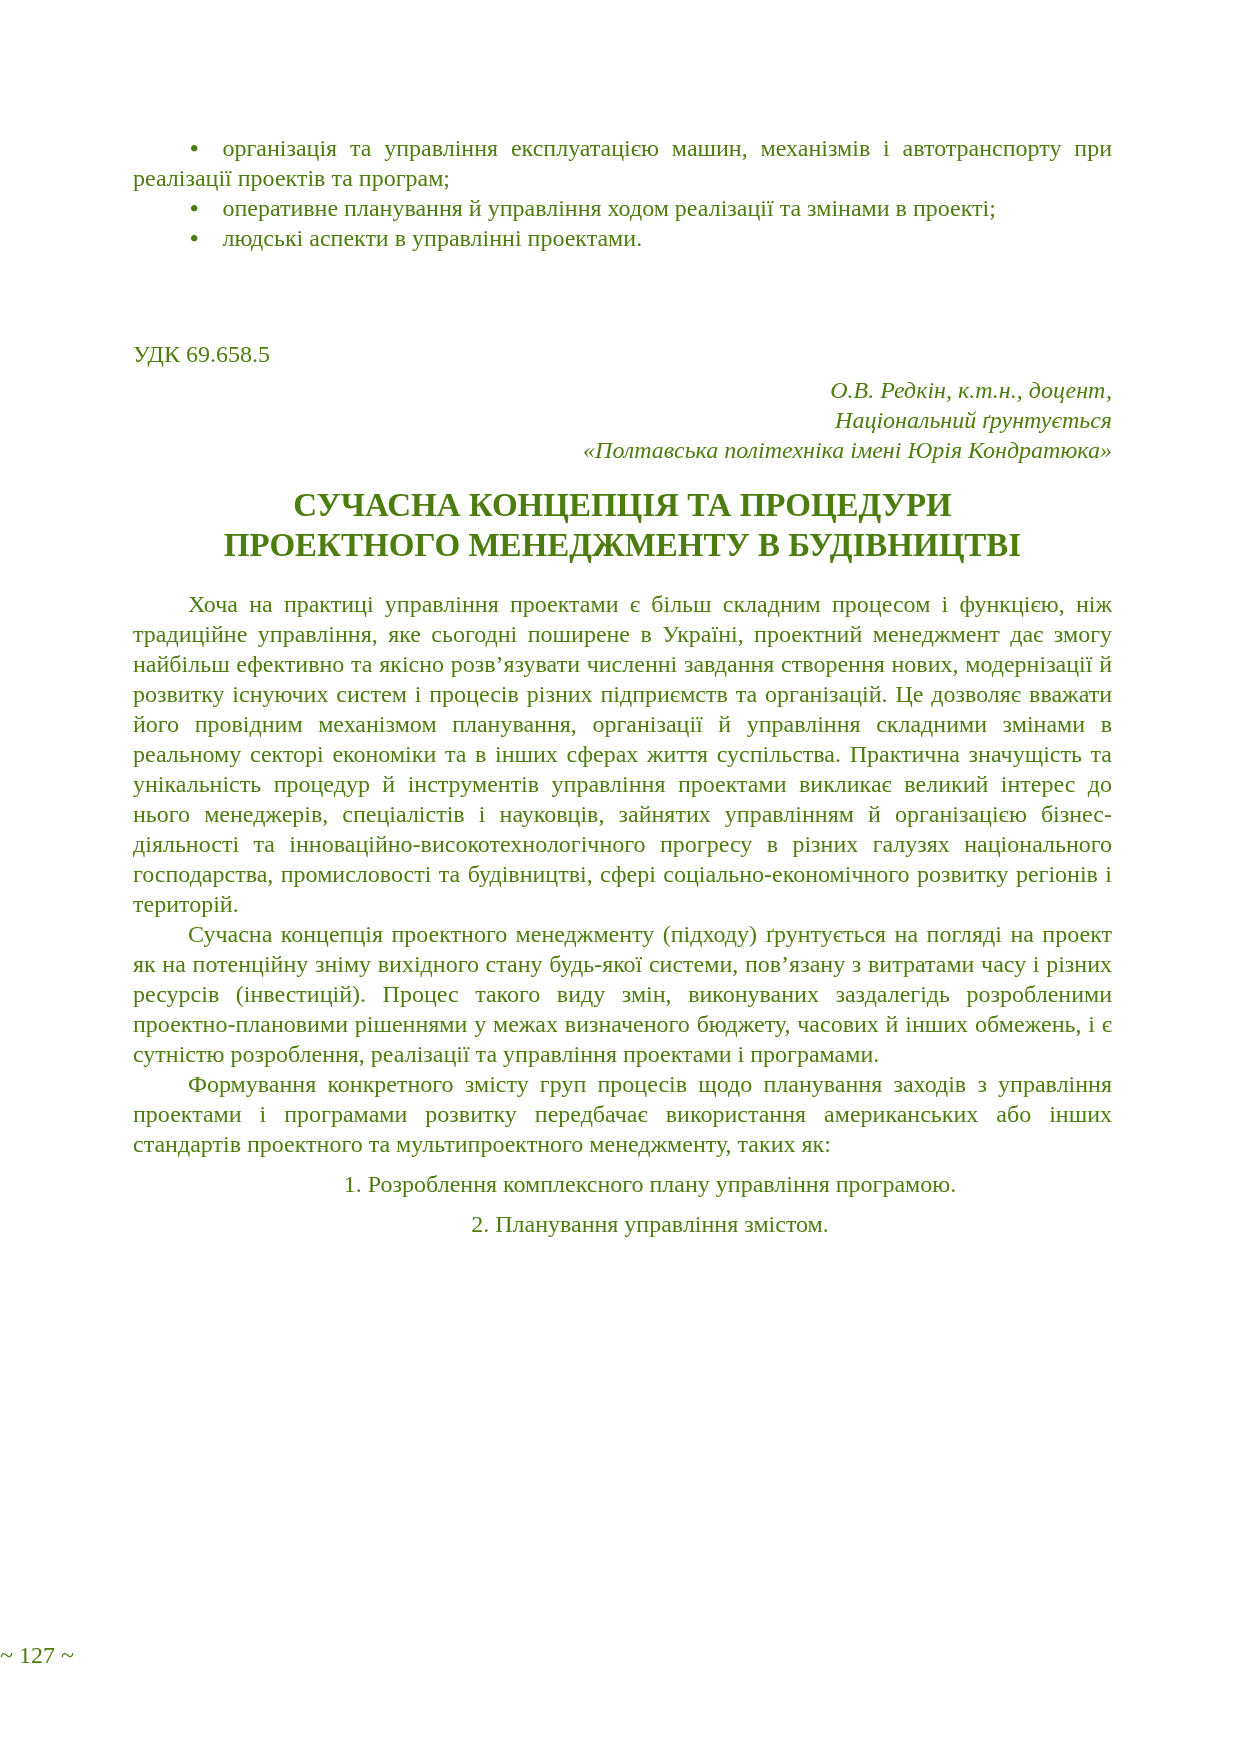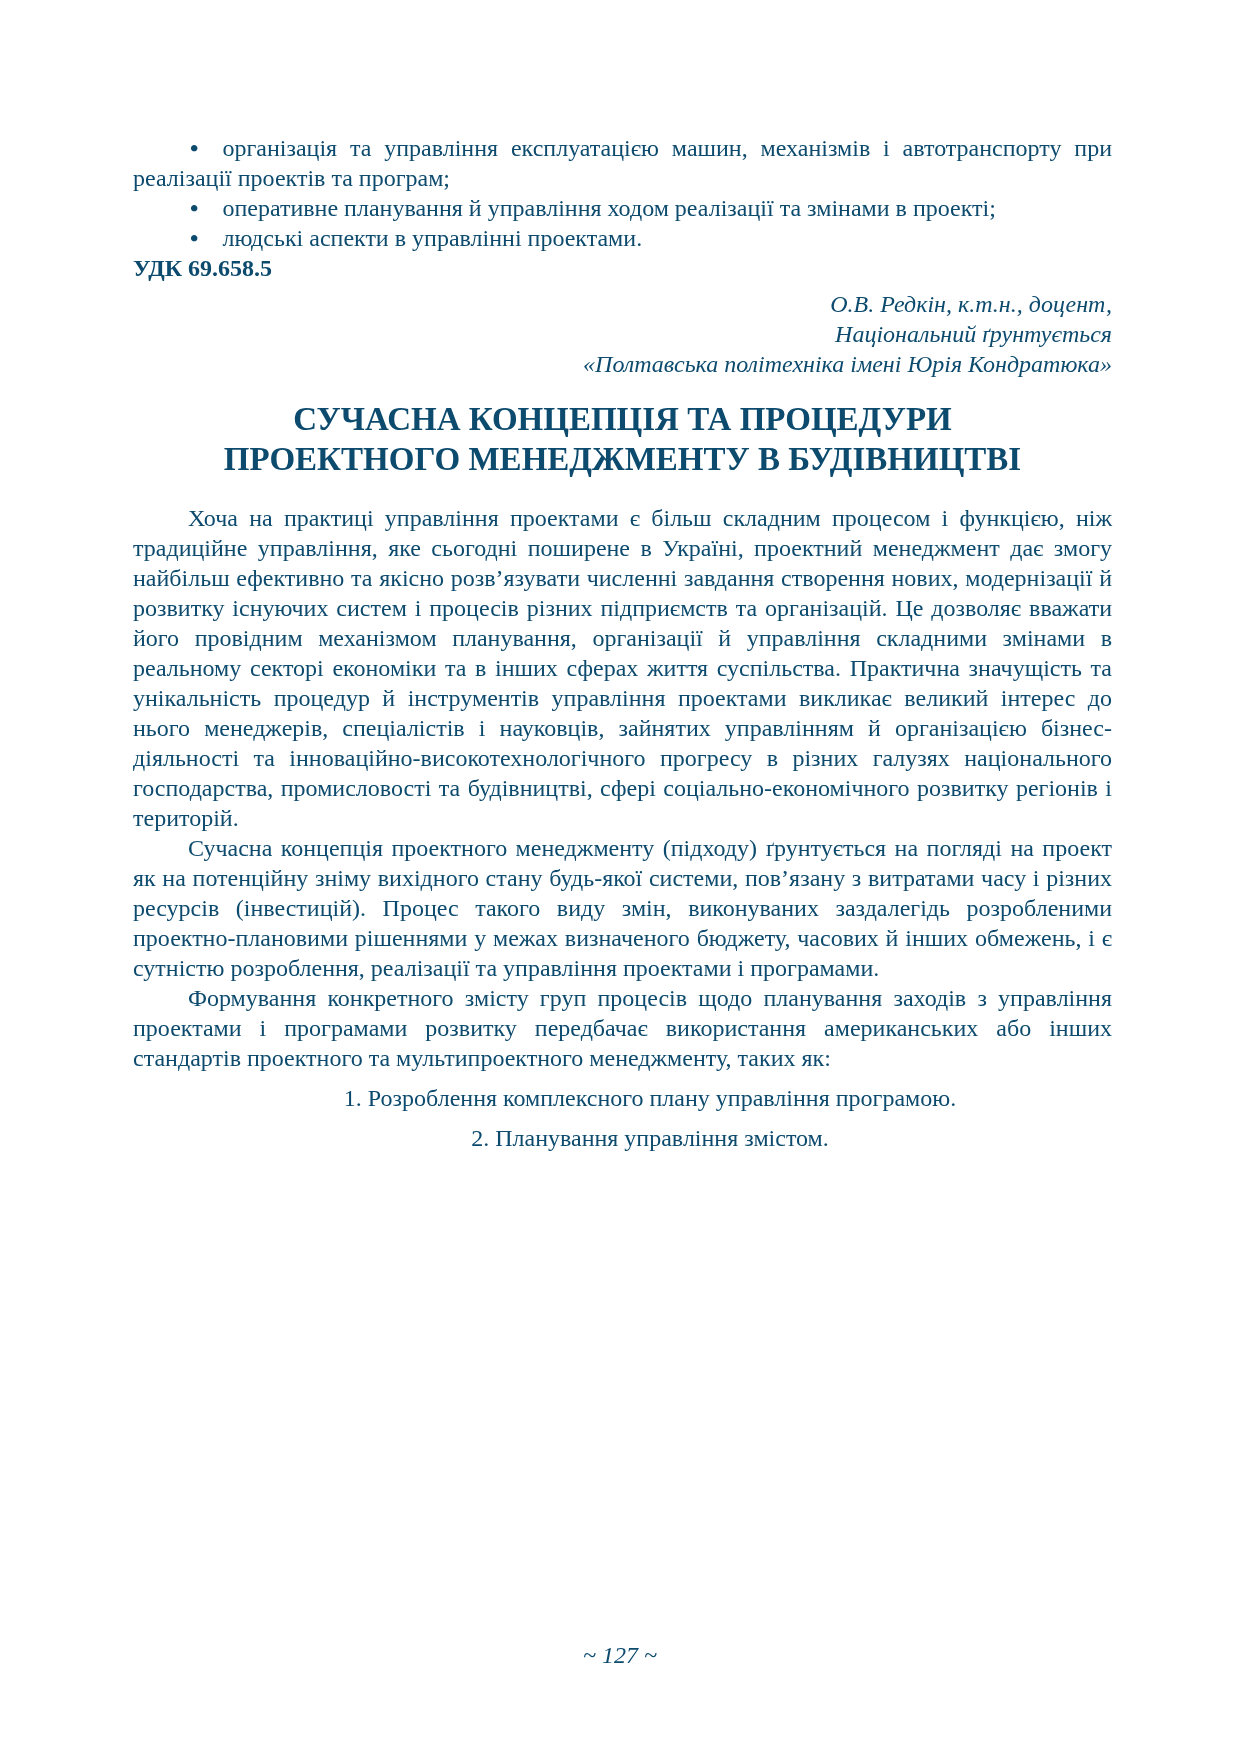--- a/index.html
+++ b/index.html
@@ -4,38 +4,39 @@
 <title>Document Page</title>
 <style>
   * { margin: 0; padding: 0; box-sizing: border-box; }
   html, body { background: #e9e9e9; }
   .page {
     position: relative;
     width: 1240px;
     height: 1754px;
     margin: 0 auto;
     background: #ffffff;
-    color: #0c4a6e;
+    color: #4d7c0f;
     font-family: "Liberation Serif", "DejaVu Serif", serif;
     font-size: 24px;
     line-height: 30px;
     padding: 133px 128px 0 133px;
     overflow: hidden;
   }
   .bullet-list { margin: 0; }
   .bullet-row {
     text-align: justify;
     text-indent: 57px;
   }
   .bullet-marker {
     margin-right: 24px;
     font-weight: bold;
   }
   .udc {
-    font-weight: bold;
+    font-weight: normal;
+    margin-top: 86px;
   }
   .authors {
     margin-top: 6px;
     text-align: right;
     font-style: italic;
   }
   .authors p { line-height: 30px; }
   .title {
     margin-top: 20px;
     margin-bottom: 24px;
@@ -52,22 +53,20 @@
   .list-item {
     text-indent: 55px;
     text-align: center;
     margin-top: 10px;
   }
   .page-number {
     position: absolute;
     bottom: 84px;
     left: 0;
     width: 100%;
-    text-align: center;
-    font-style: italic;
   }
 </style>
 </head>
 <body>
 
 <div class="page">
 
   <section class="bullet-list">
     <div class="bullet-row"><span class="bullet-marker">•</span><span>організація та управління експлуатацією машин, механізмів і автотранспорту при реалізації проектів та програм;</span></div>
     <div class="bullet-row"><span class="bullet-marker">•</span><span>оперативне планування й управління ходом реалізації та змінами в проекті;</span></div>

